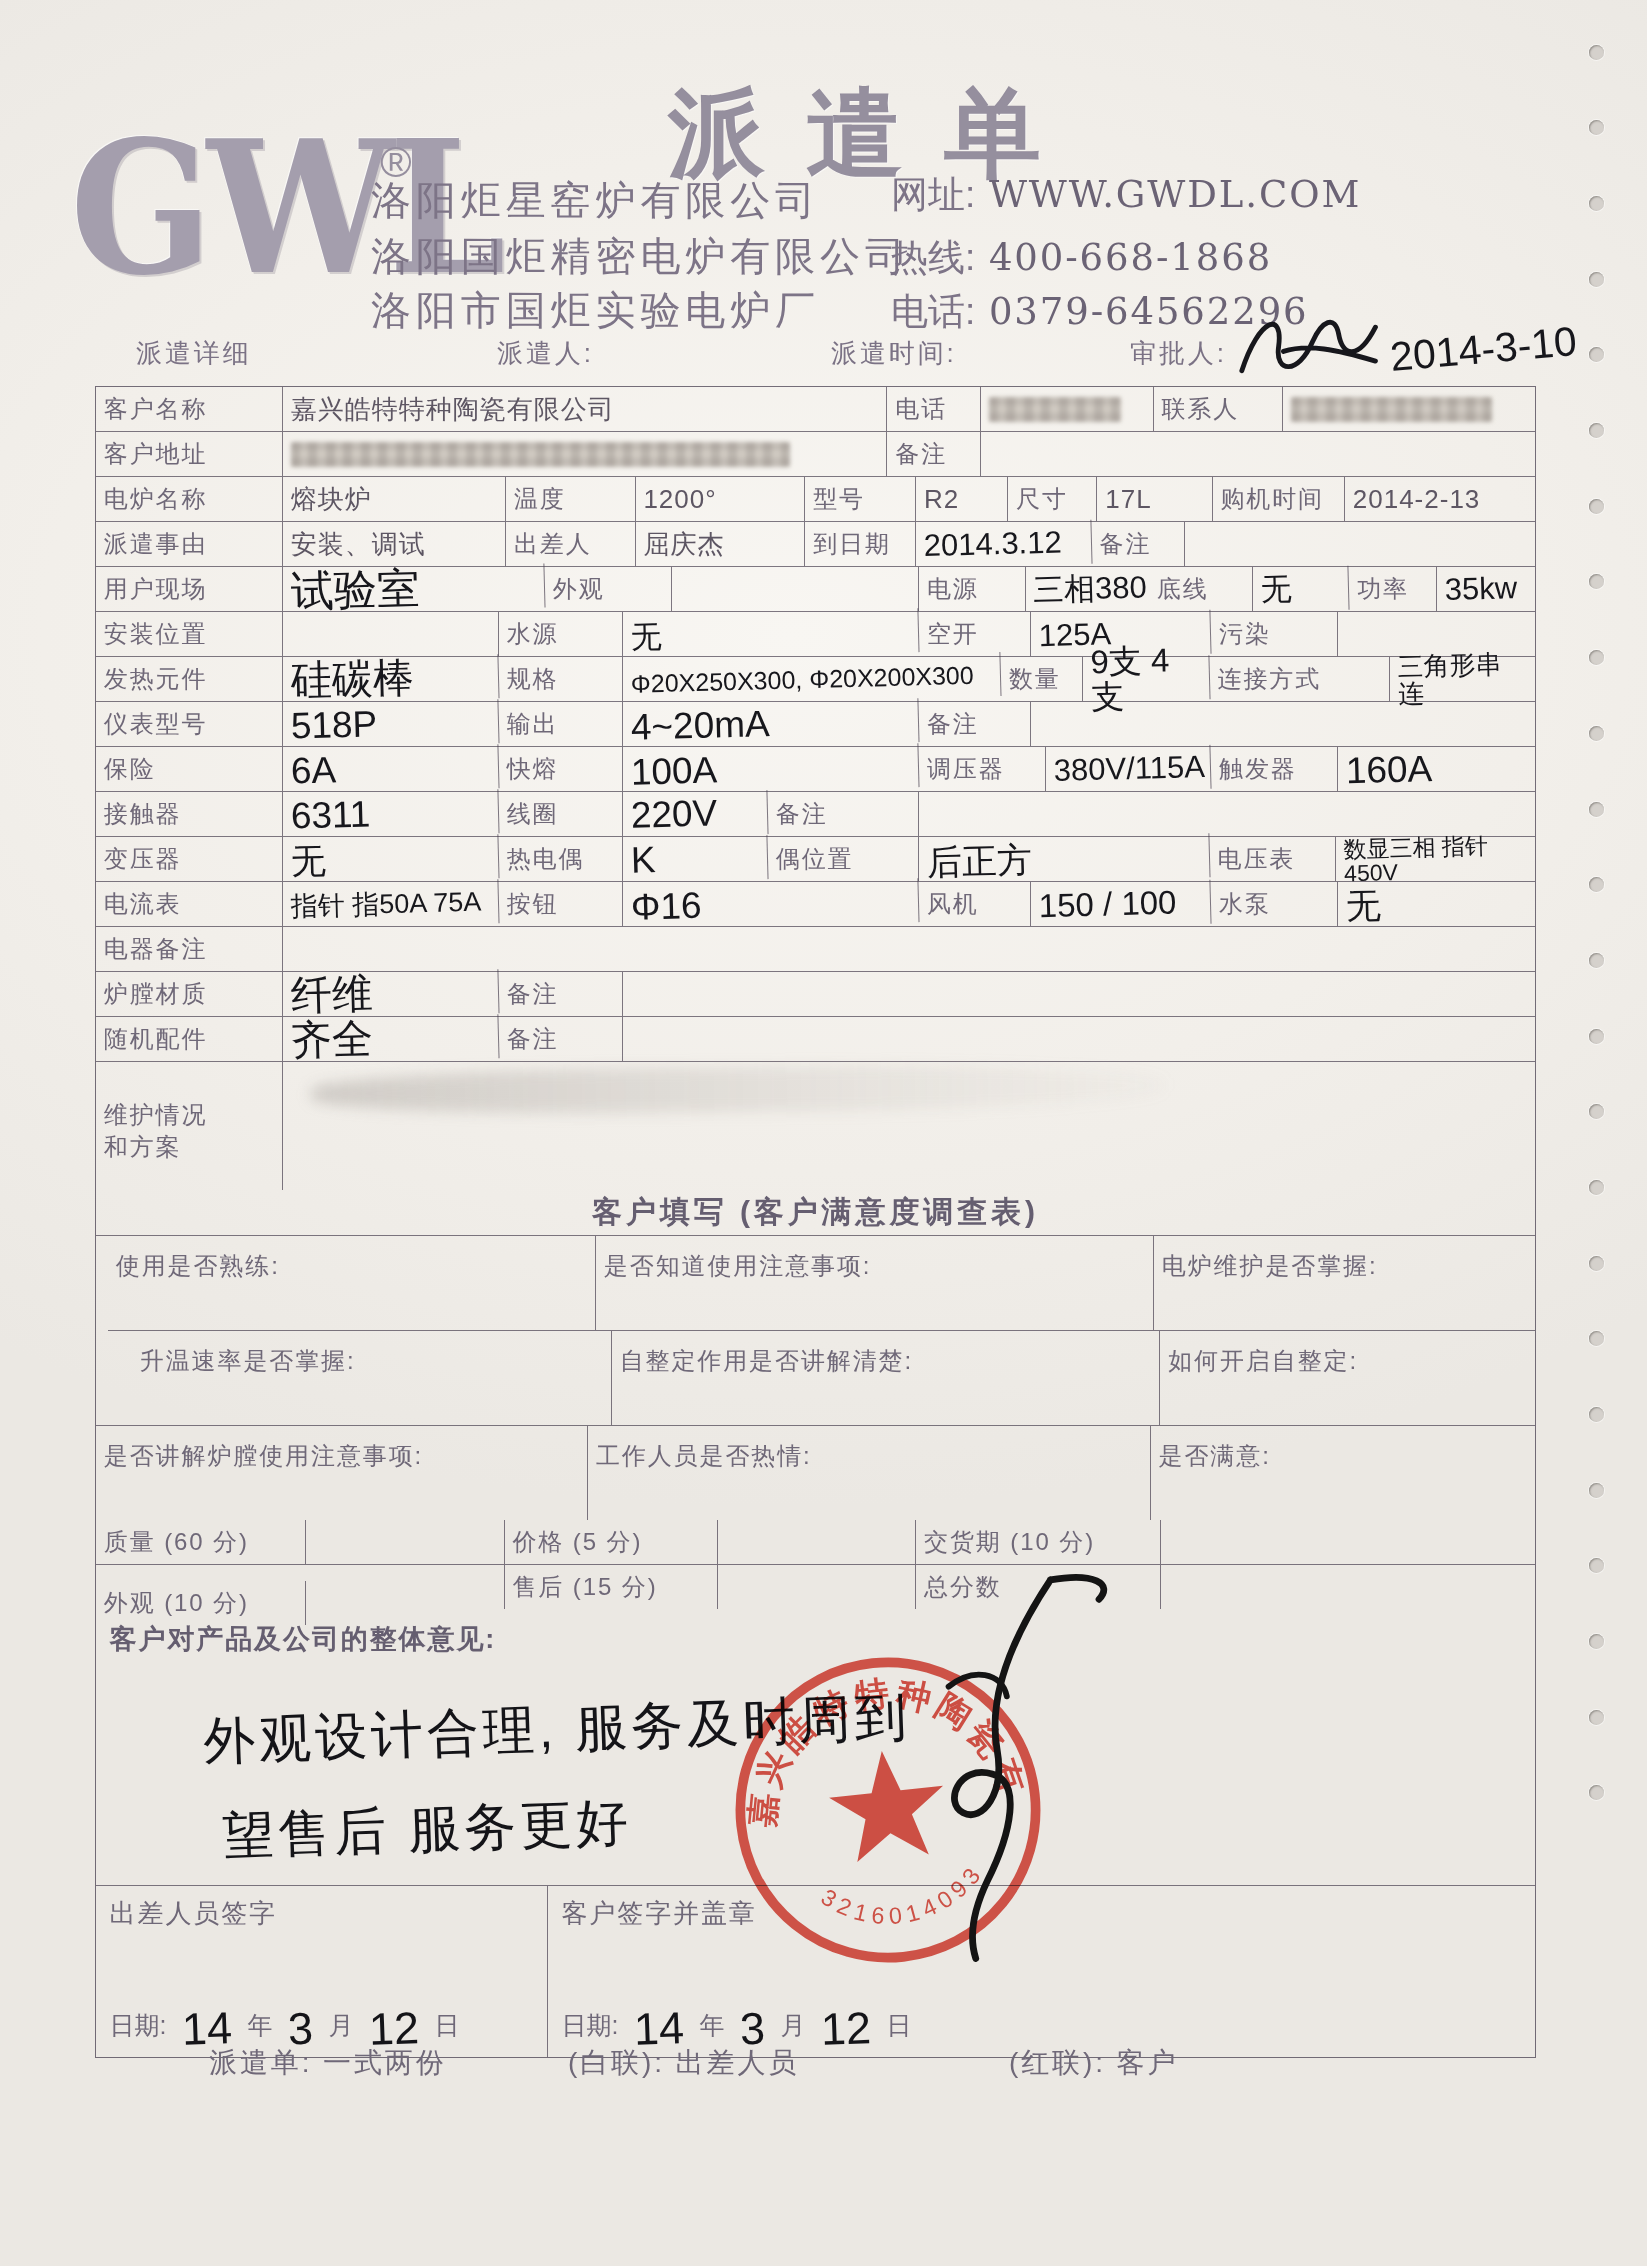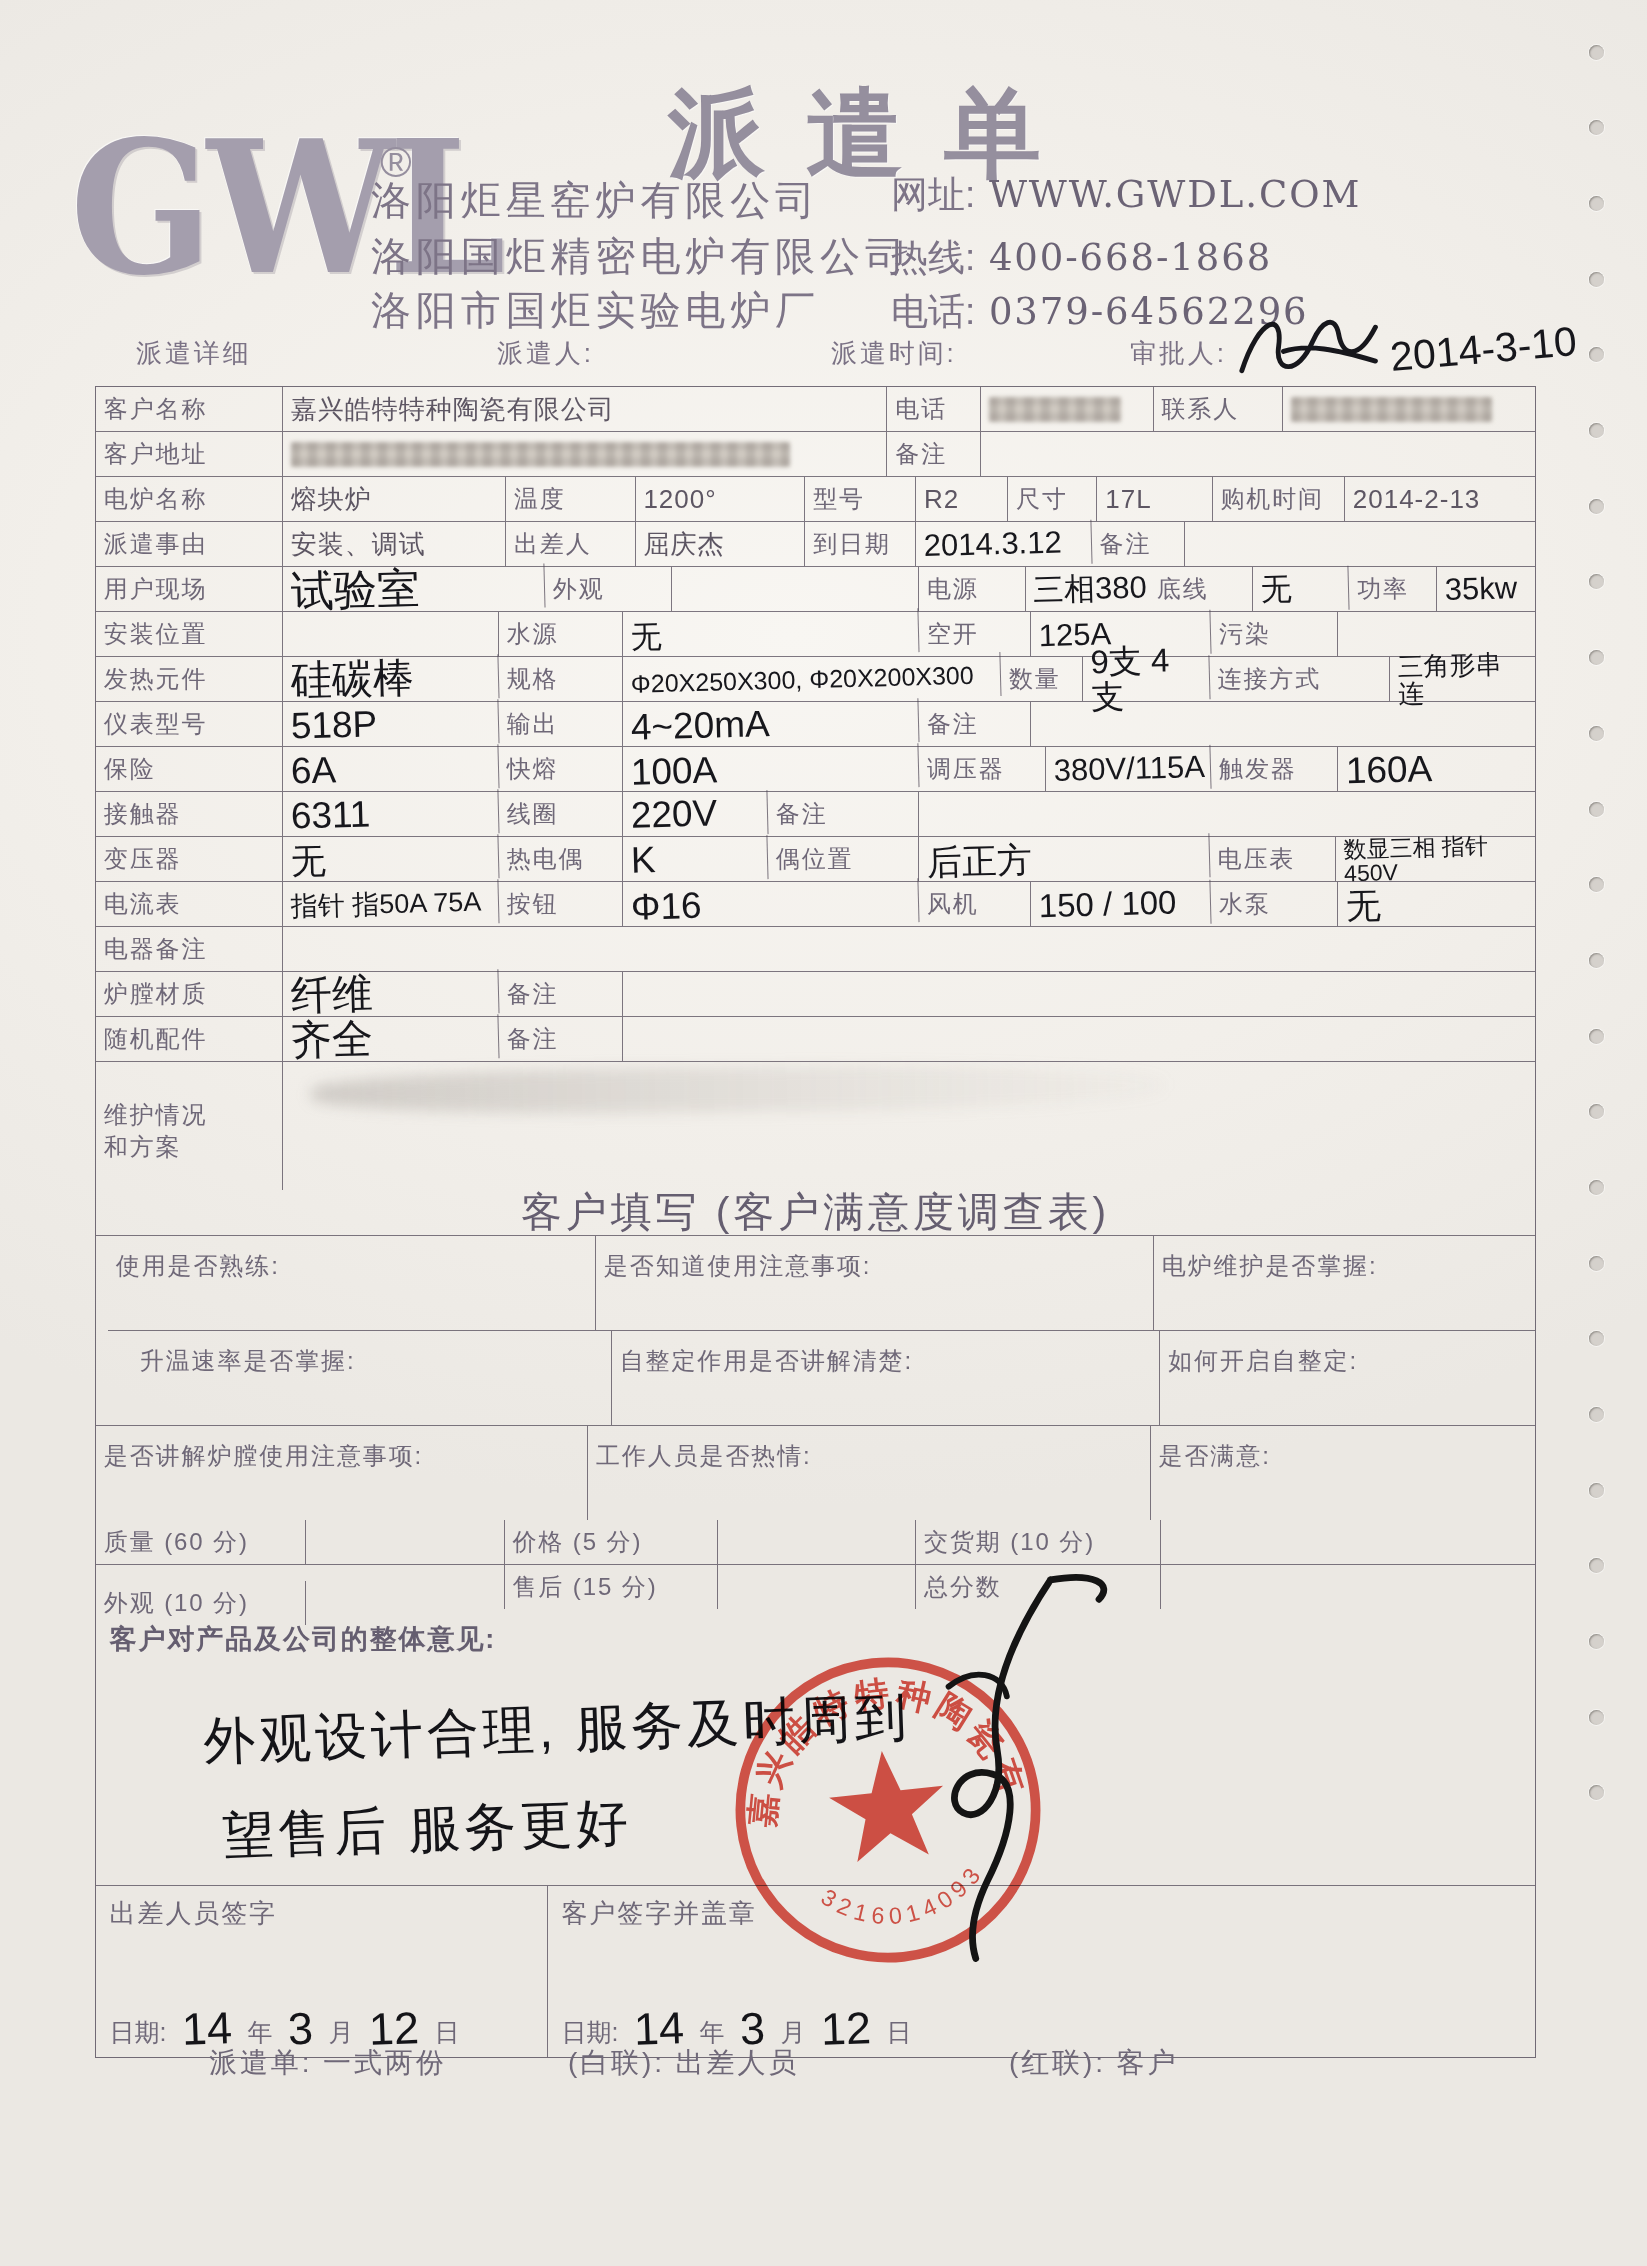--- a/index.html
+++ b/index.html
@@ -42,36 +42,36 @@
                repeating-linear-gradient(0deg,#cdc8c3 0 8.7px,#dfdbd6 8.7px 17.5px);
     background-blend-mode:multiply;}
   .t-tall{align-items:flex-start;}
   .t-tall .cell{padding-top:11.6px;}
   #smudge{position:absolute;left:311px;top:1067px;width:854px;height:45px;border-radius:40%;
     background:linear-gradient(90deg,rgba(125,118,112,.28),rgba(150,143,137,.14) 60%,rgba(150,143,137,.03));
     filter:blur(6.8px);transform:rotate(-.6deg);}
   
   .section-title-row{display:flex;justify-content:center;align-items:center;
     border-bottom:1px solid rgba(72,64,80,.7);}
-  .section-title-row .stext{font-size:41px;color:#655e70;font-weight:400;letter-spacing:3.9px;}
+  .section-title-row .stext{font-size:30px;color:#655e70;font-weight:700;letter-spacing:3.9px;}
   
   .survey-row .cell{align-items:flex-start;padding-top:13.6px;}
   .score-row .cell{align-items:center;}
   
   #opinion-row{position:relative;display:block;border-bottom:1px solid rgba(72,64,80,.7);}
   #opinion-label{font-size:27px;color:#655e70;font-weight:700;letter-spacing:1.9px;padding:11.6px 0 0 13.6px;}
   .opinion-line{font-size:52px;color:#141418;font-weight:500;transform:rotate(-2deg);letter-spacing:3.9px;}
   #opinion-line-0{margin:27px 0 0 107px;}
   #opinion-line-1{margin:25px 0 0 126px;}
   
   #sig-row{display:flex;height:171px;}
   .sig-cell{box-sizing:border-box;position:relative;height:100%;padding:9.7px 13.6px;}
   .sig-cell.first{border-right:1px solid rgba(72,64,80,.7);}
   .sig-label{font-size:26px;color:#6f6878;letter-spacing:1.9px;}
-  .date-line{position:absolute;left:13.6px;bottom:7.8px;font-size:25px;color:#6f6878;display:flex;align-items:flex-end;gap:5.8px;}
+  .date-line{position:absolute;left:13.6px;bottom:7.8px;font-size:25px;color:#6f6878;display:flex;align-items:flex-start;gap:5.8px;}
   .date-line .dnum{font-size:45px;color:#141418;font-weight:500;transform:rotate(-2deg);margin:0 9.7px;line-height:.9;}
   
   .footer-text{position:absolute;top:2044px;font-size:28px;color:#6f6878;letter-spacing:2.9px;}
   #footer-0{left:209px;}#footer-1{left:568px;}#footer-2#, {left:1009px;}
   #footer-2{left:1009px;}
   
   .hole{position:absolute;left:1589px;width:14.6px;height:14.6px;border-radius:50%;
     background:#d5d1cc;box-shadow:inset 1px 1px 1.9px rgba(90,85,80,.55), 0 0 0 1px rgba(255,255,255,.5);}
   
   #stamp{position:absolute;left:720px;top:1642px;mix-blend-mode:multiply;opacity:.92;transform:rotate(-6deg);}

